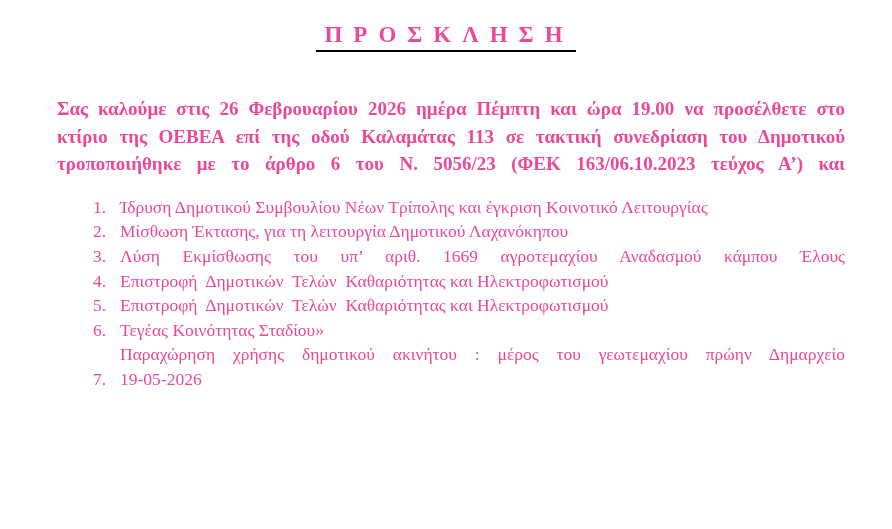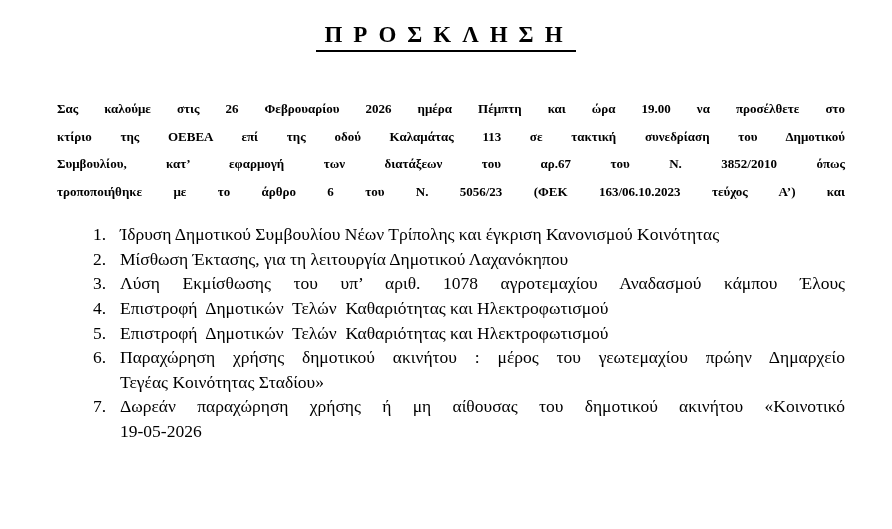--- a/index.html
+++ b/index.html
@@ -1,41 +1,41 @@
 <!DOCTYPE html>
 <html><head>
 <meta charset="utf-8">
 <style>
   html, body { margin: 0; padding: 0; background: #ffffff; }
   .page {
     position: relative;
     width: 892px;
     height: 529px;
     background: #ffffff;
-    color: #000000;
+    color: #ec4899;
     font-family: "Liberation Serif", "DejaVu Serif", serif;
     overflow: hidden;
     box-sizing: border-box;
     padding-top: 22px;
   }
   .title-wrap {
     text-align: center;
   }
   .title {
     display: inline-block;
     font-size: 23px;
     font-weight: bold;
     letter-spacing: 11px;
     border-bottom: 2.5px solid #000000;
     padding: 0 2px 3px 8px;
     line-height: 1.1;
   }
   .intro {
     margin: 43px 47px 0 57px;
-    font-size: 13px;
+    font-size: 19px;
     font-weight: bold;
     line-height: 27.5px;
   }
   .line {
     white-space: pre-wrap;
   }
   .line.just {
     white-space: normal;
     text-align: justify;
     text-align-last: justify;
@@ -63,72 +63,70 @@
 
 <div class="page">
 
   <div class="title-wrap">
     <span class="title">ΠΡΟΣΚΛΗΣΗ</span>
   </div>
 
   <div class="intro">
     <div class="line just">Σας καλούμε στις 26 Φεβρουαρίου 2026 ημέρα Πέμπτη και ώρα 19.00 να προσέλθετε στο</div>
     <div class="line just">κτίριο της ΟΕΒΕΑ επί της οδού Καλαμάτας 113 σε τακτική συνεδρίαση του Δημοτικού</div>
-    <div class="line just">Συμβουλίου, κατ’ εφαρμογή των διατάξεων του αρ.67 του Ν. 3852/2010 όπως</div>
     <div class="line just">τροποποιήθηκε με το άρθρο 6 του Ν. 5056/23 (ΦΕΚ 163/06.10.2023 τεύχος Α’) και</div>
   </div>
 
   <div class="agenda">
 
     <div class="agenda-item">
       <span class="agenda-num">1.</span>
       <div class="agenda-text">
-        <div class="line">Ίδρυση Δημοτικού Συμβουλίου Νέων Τρίπολης και έγκριση Κανονισμού Κοινότητας</div>
+        <div class="line">Ίδρυση Δημοτικού Συμβουλίου Νέων Τρίπολης και έγκριση Κοινοτικό Λειτουργίας</div>
       </div>
     </div>
 
     <div class="agenda-item">
       <span class="agenda-num">2.</span>
       <div class="agenda-text">
         <div class="line">Μίσθωση Έκτασης, για τη λειτουργία Δημοτικού Λαχανόκηπου</div>
       </div>
     </div>
 
     <div class="agenda-item">
       <span class="agenda-num">3.</span>
       <div class="agenda-text">
-        <div class="line just">Λύση Εκμίσθωσης του υπ’ αριθ. 1078 αγροτεμαχίου Αναδασμού κάμπου Έλους</div>
+        <div class="line just">Λύση Εκμίσθωσης του υπ’ αριθ. 1669 αγροτεμαχίου Αναδασμού κάμπου Έλους</div>
       </div>
     </div>
 
     <div class="agenda-item">
       <span class="agenda-num">4.</span>
       <div class="agenda-text">
         <div class="line">Επιστροφή  Δημοτικών  Τελών  Καθαριότητας και Ηλεκτροφωτισμού</div>
       </div>
     </div>
 
     <div class="agenda-item">
       <span class="agenda-num">5.</span>
       <div class="agenda-text">
         <div class="line">Επιστροφή  Δημοτικών  Τελών  Καθαριότητας και Ηλεκτροφωτισμού</div>
       </div>
     </div>
 
     <div class="agenda-item">
       <span class="agenda-num">6.</span>
       <div class="agenda-text">
+        <div class="line">Τεγέας Κοινότητας Σταδίου»</div>
         <div class="line just">Παραχώρηση χρήσης δημοτικού ακινήτου : μέρος του γεωτεμαχίου πρώην Δημαρχείο</div>
-        <div class="line">Τεγέας Κοινότητας Σταδίου»</div>
       </div>
     </div>
 
     <div class="agenda-item">
       <span class="agenda-num">7.</span>
       <div class="agenda-text">
-        <div class="line just">Δωρεάν παραχώρηση χρήσης ή μη αίθουσας του δημοτικού ακινήτου «Κοινοτικό</div>
         <div class="line">19-05-2026</div>
       </div>
     </div>
 
   </div>
 
 </div>
 
 </body></html>

